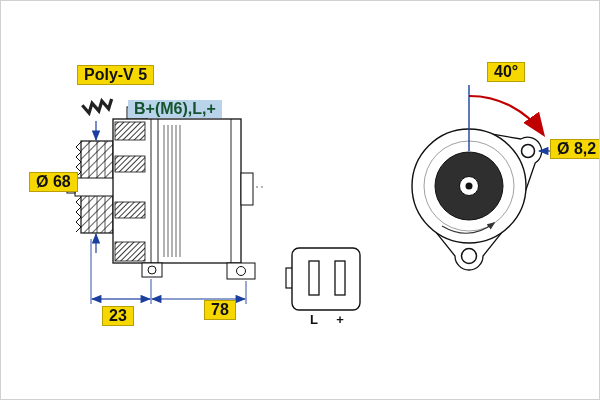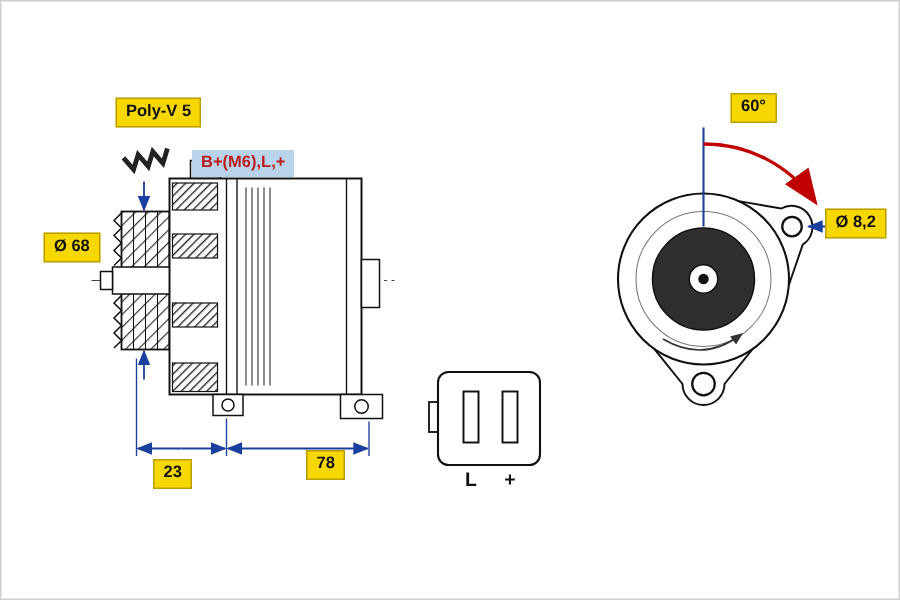--- a/index.html
+++ b/index.html
@@ -3,29 +3,29 @@
 <meta charset="utf-8">
 <style>
   html,body{margin:0;padding:0;background:#fff;}
   .canvas{
     position:relative;width:600px;height:400px;background:#ffffff;
     border:1px solid #d0d0d0;box-sizing:border-box;overflow:hidden;
     font-family:"Liberation Sans", sans-serif;
   }
   .canvas svg{position:absolute;left:0;top:0;}
   .lbl{
-    position:absolute;font-weight:bold;font-size:11px;line-height:15px;
+    position:absolute;font-weight:bold;font-size:16px;line-height:15px;
     color:#111;white-space:nowrap;
   }
   .yellow{
     background:#f6d800;padding:1px 6px 2px;
     border:1px solid rgba(110,90,0,0.45);
   }
   .bluebox{
-    background:#b9d3ea;color:#b91c1c;padding:1px 6px 2px;
+    background:#b9d3ea;color:#14532d;padding:1px 6px 2px;
   }
   .pin{font-size:13px;width:16px;text-align:center;}
 </style>
 </head>
 <body>
 
 <div class="canvas">
 
   <svg width="600" height="400" viewBox="0 0 600 400">
     <defs>
@@ -134,28 +134,28 @@
       <path d="M468,95 A90,90 0 0 1 542,133" fill="none" stroke="#c00000" stroke-width="2.2" marker-end="url(#arrRed)"></path>
 
       <line x1="552" y1="150" x2="538" y2="150" stroke="#1b3f9e" stroke-width="1.2" marker-end="url(#arrBlue)"></line>
     </g>
   </svg>
 
   <div class="lbl yellow" style="left:76px;top:64px">Poly-V 5</div>
 
   <div class="lbl bluebox" style="left:127px;top:99px">B+(M6),L,+</div>
 
-  <div class="lbl yellow" style="left:28px;top:154px">Ø 68</div>
+  <div class="lbl yellow" style="left:28px;top:171px">Ø 68</div>
 
   <div class="lbl yellow" style="left:101px;top:305px">23</div>
 
   <div class="lbl yellow" style="left:203px;top:299px">78</div>
 
   <div class="lbl pin" style="left:305px;top:311px">L</div>
 
   <div class="lbl pin" style="left:331px;top:311px">+</div>
 
-  <div class="lbl yellow" style="left:486px;top:61px">60°</div>
+  <div class="lbl yellow" style="left:486px;top:61px">40°</div>
 
   <div class="lbl yellow" style="left:549px;top:138px">Ø 8,2</div>
 
 
 </div>
 
 </body></html>

